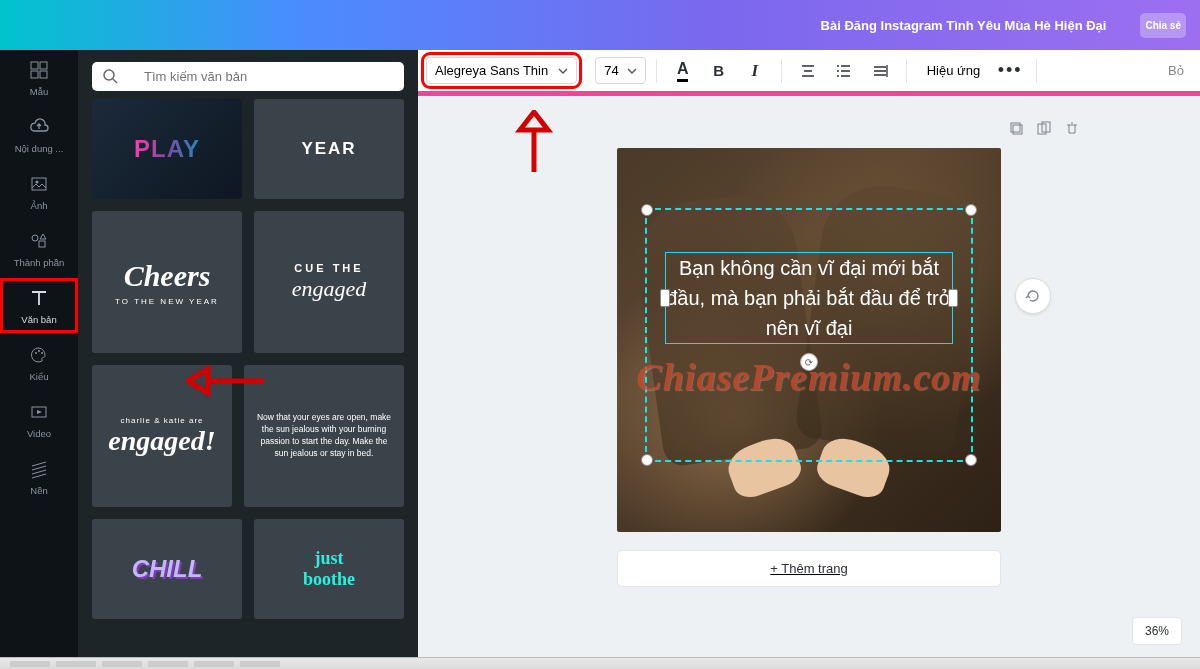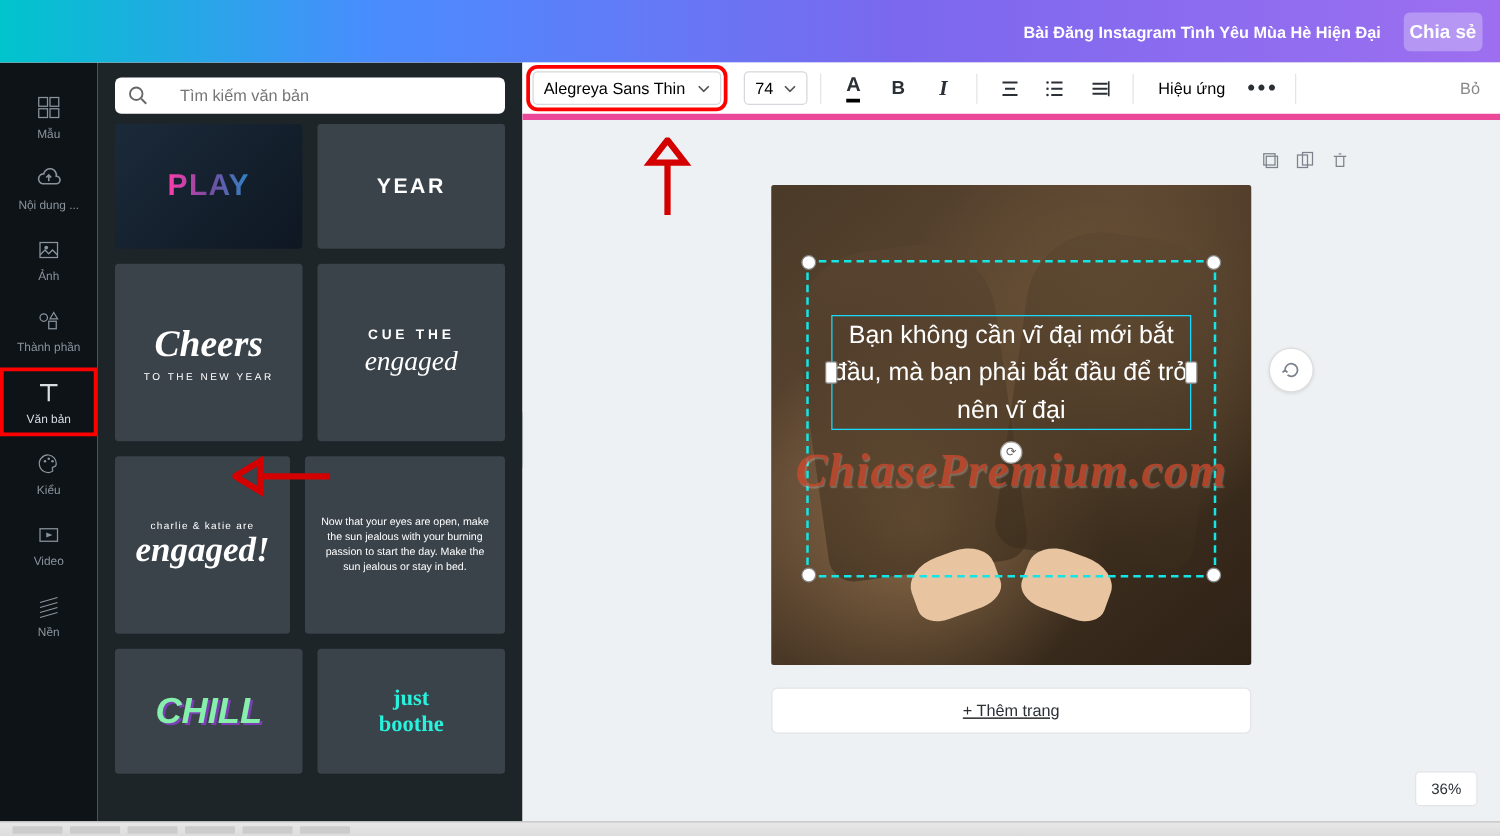--- a/index.html
+++ b/index.html
@@ -6,26 +6,26 @@
     body { font-family: -apple-system, BlinkMacSystemFont, "Segoe UI", sans-serif; overflow: hidden; background: #f5f5f5; }
     .app { width: 1200px; height: 669px; display: flex; flex-direction: column; }
 
     
     .header { height: 50px; background: linear-gradient(90deg, #00c4cc 0%, #4a8cff 25%, #7b68ee 60%, #9d6ff0 100%); display: flex; align-items: center; padding: 0 14px; color: #fff; }
     .header-left { display: flex; align-items: center; gap: 20px; }
     .header-btn { display: flex; align-items: center; gap: 5px; font-size: 14px; font-weight: 600; }
     .chev-left { width: 10px; height: 16px; display: inline-block; }
     .header-save { font-style: italic; color: rgba(255,255,255,0.75); font-size: 13px; margin-left: 20px; }
     .header-title { margin-left: auto; font-size: 13px; font-weight: 600; white-space: nowrap; }
-    .share-btn { margin-left: 18px; background: rgba(255,255,255,0.28); border-radius: 5px; padding: 7px 5px; font-size: 15px; font-weight: 600; }
+    .share-btn { margin-left: 34px; background: rgba(255,255,255,0.28); border-radius: 5px; padding: 7px 5px; font-size: 10px; font-weight: 600; }
 
     .body { flex: 1; display: flex; overflow: hidden; }
 
     
-    .rail { width: 78px; background: #0e1318; display: flex; flex-direction: column; align-items: center; padding-top: 16px; gap: 2px; }
+    .rail { width: 78px; background: #0e1318; display: flex; flex-direction: column; align-items: center; padding-top: 0; gap: 2px; }
     .rail-item { width: 100%; height: 55px; display: flex; flex-direction: column; align-items: center; justify-content: center; gap: 4px; color: #8a949c; font-size: 10px; cursor: pointer; }
     .rail-item.text-item { outline: 3px solid #ff0000; outline-offset: -3px; position: relative; }
     .rail-icon { width: 24px; height: 24px; display: flex; align-items: center; justify-content: center; }
     .rail-label { font-size: 9.5px; }
 
     
     .panel { width: 340px; background: #1e2529; display: flex; flex-direction: column; position: relative; }
     .search-wrap { padding: 12px 14px 8px; }
     .search-box { background: #fff; border-radius: 5px; display: flex; align-items: center; padding: 6px 10px; gap: 25px; }
     .search-box input { border: none; outline: none; flex: 1; font-size: 13px; background: transparent; color: #333; }
@@ -36,21 +36,21 @@
     .thumb.neon-play { background: linear-gradient(135deg,#1b2a3a,#0e1722); }
     .thumb.neon-play span { font-size: 24px; font-weight: 900; background: linear-gradient(90deg,#ff3cac,#784ba0,#2b86c5); -webkit-background-clip: text; -webkit-text-fill-color: transparent; letter-spacing: 1px; }
     .thumb.rodeo span { font-size: 17px; font-weight: 800; letter-spacing: 2px; }
     .thumb.cheers .big { font-family: cursive; font-size: 30px; font-style: italic; font-weight: bold; }
     .thumb.cheers .small { font-size: 8px; letter-spacing: 2px; margin-top: 4px; }
     .thumb.confetti .l1 { font-size: 11px; letter-spacing: 3px; font-weight: 600; }
     .thumb.confetti .l2 { font-family: cursive; font-size: 22px; font-style: italic; margin-top: 2px; }
     .thumb.engaged .top { font-size: 8px; letter-spacing: 1px; }
     .thumb.engaged .big { font-family: cursive; font-size: 28px; font-style: italic; font-weight: bold; }
     .thumb.sunpara { font-size: 8.5px; padding: 10px; line-height: 1.4; }
-    .thumb.chill span { font-size: 29px; font-weight: 900; font-style: italic; color: #86efac; text-shadow: 2px 2px #7b3fb3; }
+    .thumb.chill span { font-size: 24px; font-weight: 900; font-style: italic; color: #c4b5fd; text-shadow: 2px 2px #7b3fb3; }
     .thumb.just span { font-family: cursive; font-size: 18px; color: #29f1dc; font-weight: bold; }
     .panel-collapse { position: absolute; right: -14px; top: 280px; width: 14px; height: 44px; background: #1e2529; border-radius: 0 8px 8px 0; display: flex; align-items: center; justify-content: center; color: #aaa; }
     .red-arrow-left { position: absolute; left: 108px; top: 260px; pointer-events: none; z-index: 5; }
 
     
     .canvas-area { flex: 1; display: flex; flex-direction: column; background: #eef1f3; position: relative; }
     .toolbar { height: 46px; background: #fff; border-bottom: 5px solid #ec4899; display: flex; align-items: center; padding: 0 8px; gap: 4px; }
     .font-select { display: flex; align-items: center; border: 1px solid #d4d7dc; border-radius: 4px; padding: 5px 8px; font-size: 13px; gap: 10px; outline: 3px solid #ff0000; outline-offset: 2px; cursor: pointer; }
     .size-select { display: flex; align-items: center; border: 1px solid #d4d7dc; border-radius: 4px; padding: 5px 8px; font-size: 13px; gap: 8px; margin-left: 14px; cursor: pointer; }
     .tb-sep { width: 1px; height: 24px; background: #e2e4e7; margin: 0 6px; }

